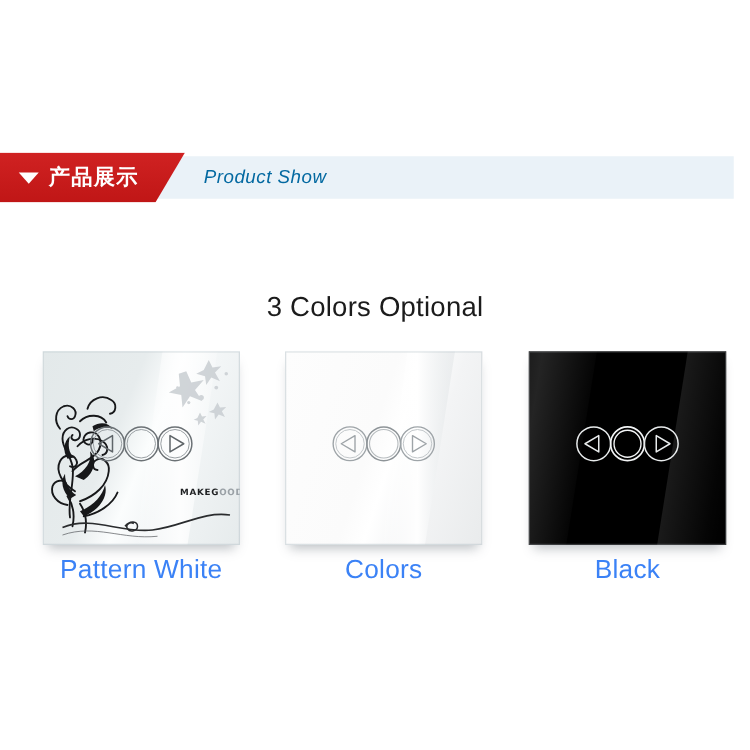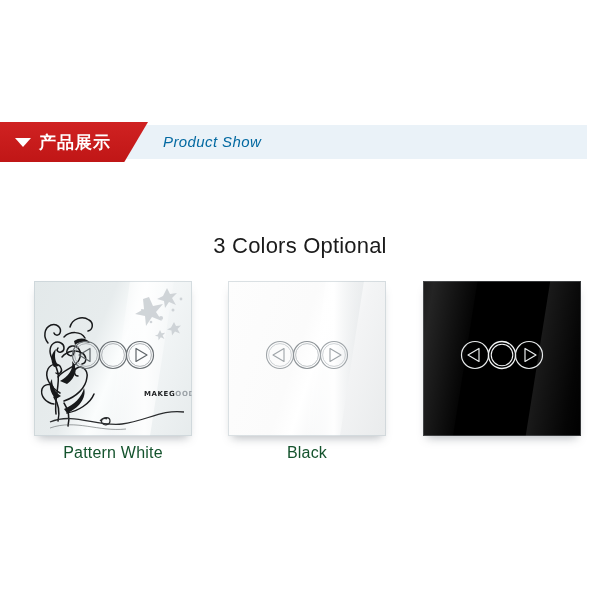--- a/index.html
+++ b/index.html
@@ -167,22 +167,22 @@
   .touch-key.k0 { left: 34px; }
   .touch-key.k1 { left: 61px; }
   .touch-key.k2 { left: 88px; }
 
   .caption {
     position: absolute;
     top: 163px;
     left: 0;
     width: 158px;
     text-align: center;
-    font-size: 16px;
-    color: #14532d;
+    font-size: 21px;
+    color: #3b82f6;
     letter-spacing: 0.2px;
   }
 </style>
 </head>
 <body>
 
 <div class="section-banner">
   <div class="banner-strip"></div>
   <div class="banner-tab">
     <div class="banner-caret"></div>
@@ -305,21 +305,21 @@
         <div class="touch-key k2">
           <svg viewBox="0 0 36 36">
             <circle cx="18" cy="18" r="13.5" fill="none" stroke="#9ea4a8" stroke-width="1.1"></circle>
             <circle cx="18" cy="18" r="11.4" fill="none" stroke="#c2c7ca" stroke-width="0.8"></circle>
             <path d="M14 11.5 L14 24.5 L25 18 Z" fill="none" stroke="#9ea4a8" stroke-width="1.1" stroke-linejoin="round"></path>
           </svg>
         </div>
       </div>
       <div class="panel-edge"></div>
     </div>
-    <div class="caption">Black</div>
+    <div class="caption">Colors</div>
   </div>
 
   <div class="product-item pos-2">
     <div class="panel panel-black">
       <div class="gloss"></div>
       <div class="gloss2"></div>
       <div class="touch-row">
         <div class="touch-key k0">
           <svg viewBox="0 0 36 36">
             <circle cx="18" cy="18" r="13.5" fill="none" stroke="#e8ebec" stroke-width="1.2"></circle>
@@ -334,15 +334,16 @@
         </div>
         <div class="touch-key k2">
           <svg viewBox="0 0 36 36">
             <circle cx="18" cy="18" r="13.5" fill="none" stroke="#e8ebec" stroke-width="1.2"></circle>
             <path d="M14 11.5 L14 24.5 L25 18 Z" fill="none" stroke="#e8ebec" stroke-width="1.2" stroke-linejoin="round"></path>
           </svg>
         </div>
       </div>
       <div class="panel-edge"></div>
     </div>
+    <div class="caption">Black</div>
   </div>
 
 </div>
 
 </body></html>

